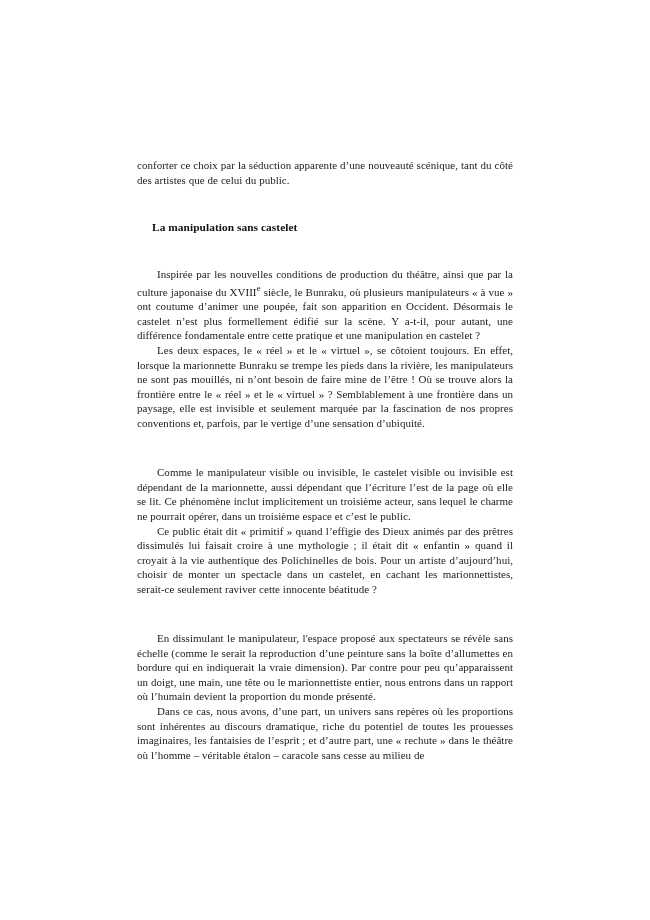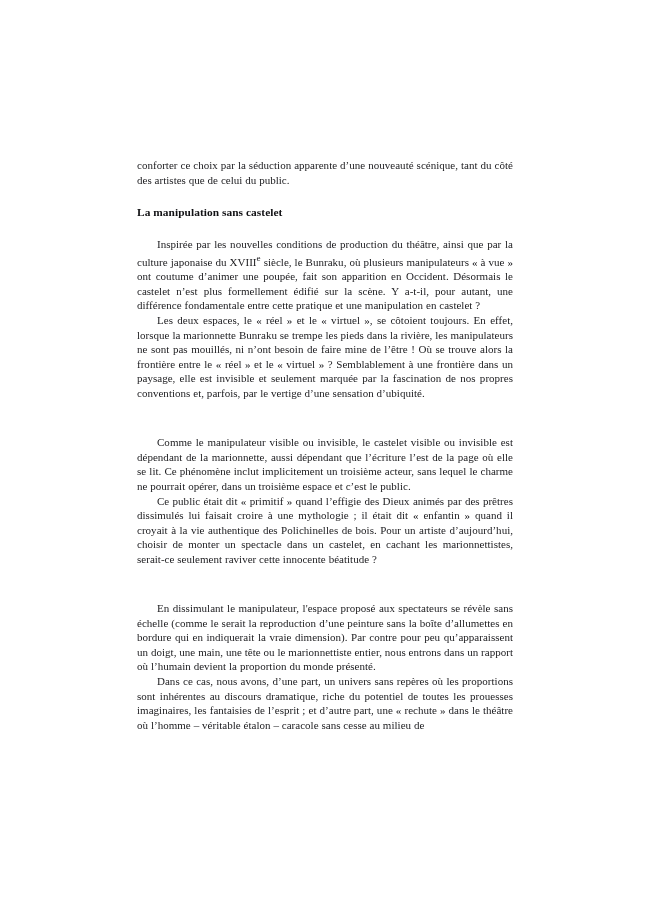--- a/index.html
+++ b/index.html
@@ -38,21 +38,21 @@
     letter-spacing: 0.02px;
     word-spacing: 0.1px;
     text-indent: 0;
     color: #1b1b1e;
     -webkit-font-smoothing: antialiased;
   }
   p.body-par.indented {
     text-indent: 20px;
   }
   h2.section-heading {
-    margin: 0;
+    margin: 15px;
     font-size: 11.4px;
     line-height: 14.55px;
     font-weight: bold;
     text-align: left;
     color: #111114;
     letter-spacing: 0.05px;
   }
   .gap-before-heading {
     height: 18px;
   }

